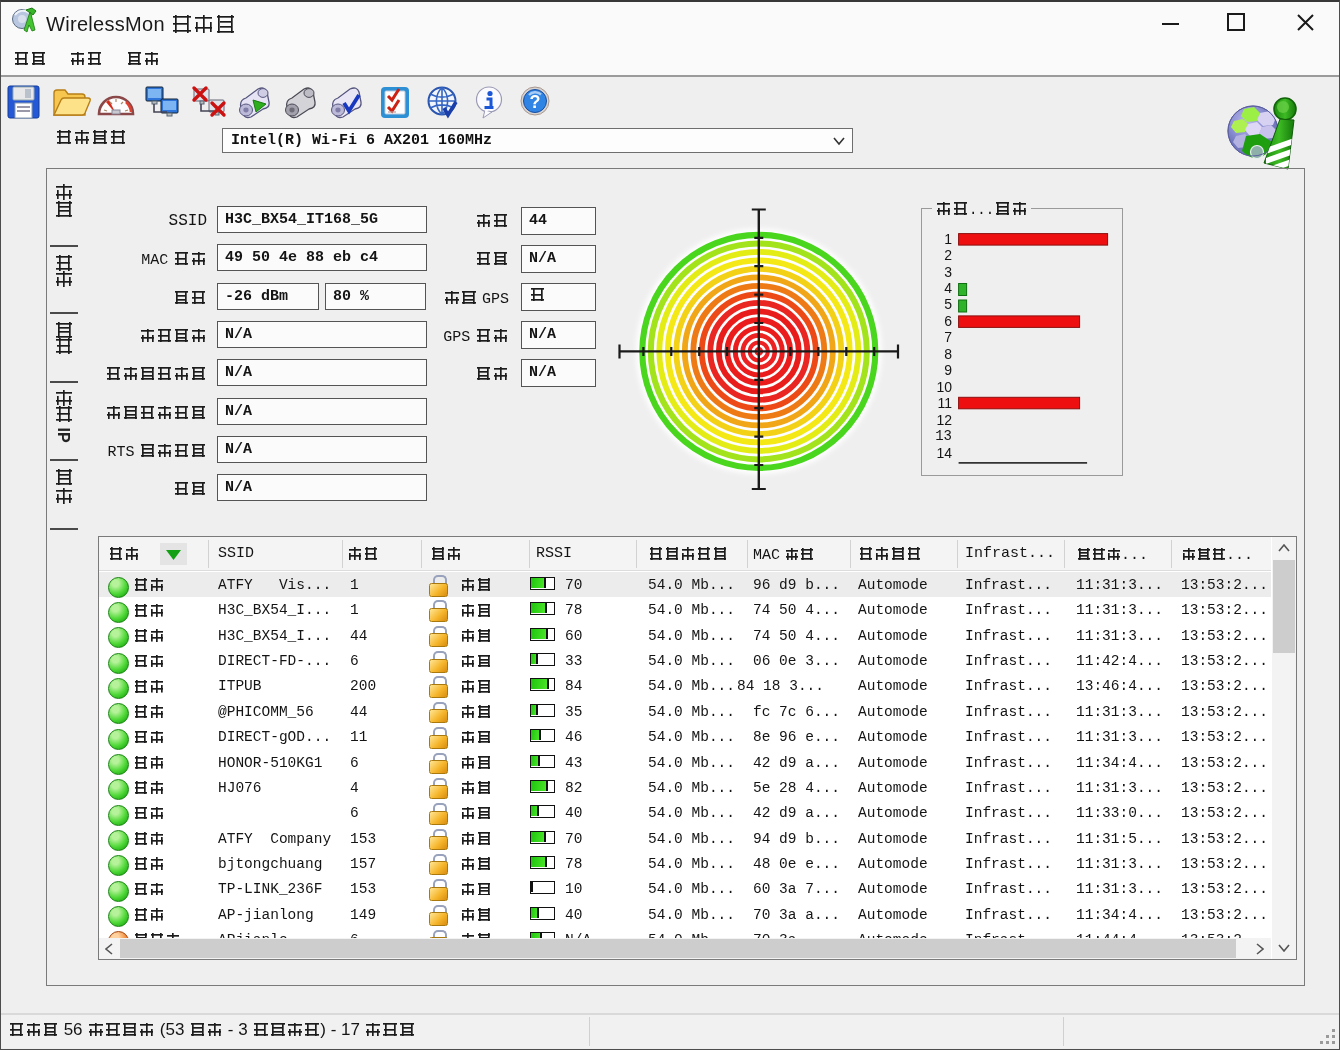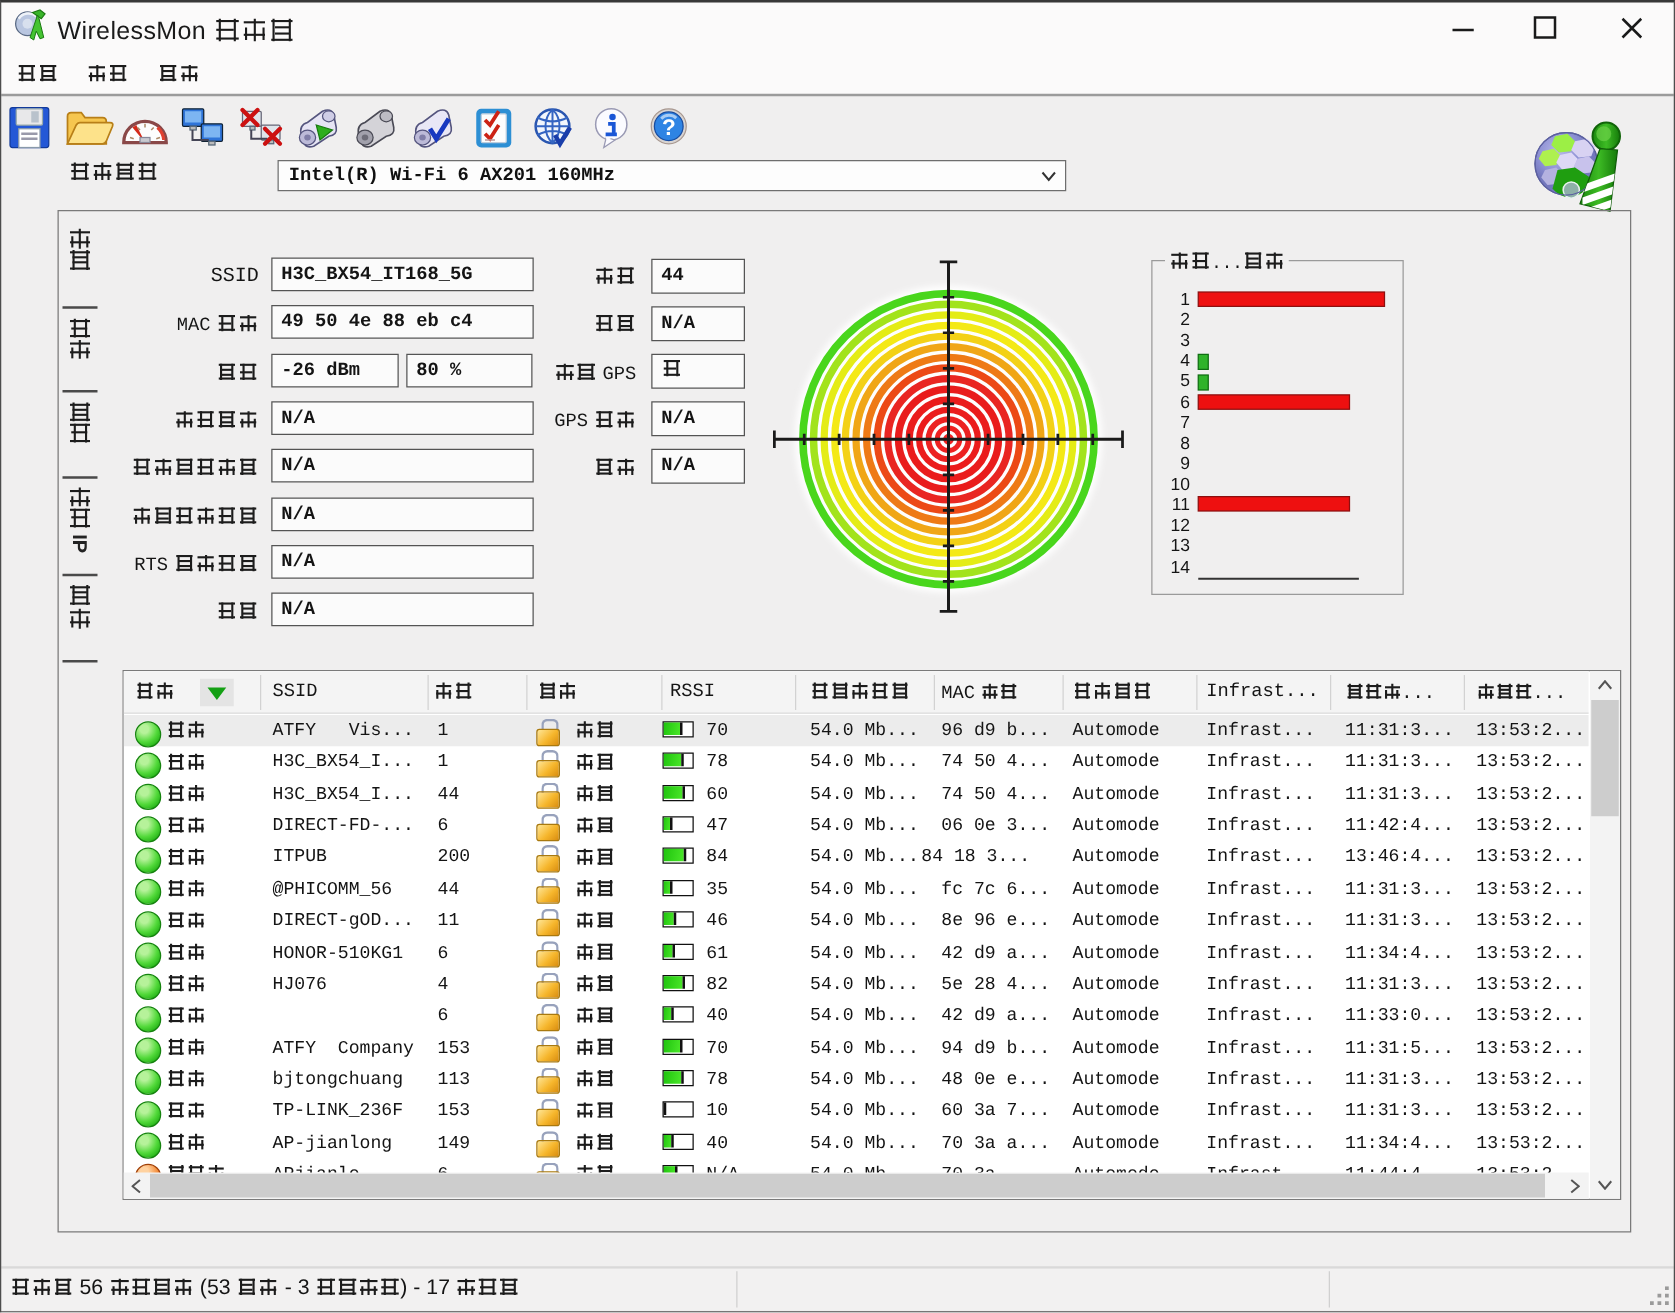--- a/index.html
+++ b/index.html
@@ -281,21 +281,21 @@
 <div class="ab" style="left:925px;top:263.5px;width:27px;text-align:right;font-size:14px;font-family:'Liberation Sans',sans-serif">3</div>
 <div class="ab" style="left:925px;top:280.0px;width:27px;text-align:right;font-size:14px;font-family:'Liberation Sans',sans-serif">4</div>
 <div class="ab" style="left:925px;top:296.4px;width:27px;text-align:right;font-size:14px;font-family:'Liberation Sans',sans-serif">5</div>
 <div class="ab" style="left:925px;top:312.9px;width:27px;text-align:right;font-size:14px;font-family:'Liberation Sans',sans-serif">6</div>
 <div class="ab" style="left:925px;top:329.4px;width:27px;text-align:right;font-size:14px;font-family:'Liberation Sans',sans-serif">7</div>
 <div class="ab" style="left:925px;top:345.8px;width:27px;text-align:right;font-size:14px;font-family:'Liberation Sans',sans-serif">8</div>
 <div class="ab" style="left:925px;top:362.3px;width:27px;text-align:right;font-size:14px;font-family:'Liberation Sans',sans-serif">9</div>
 <div class="ab" style="left:925px;top:378.7px;width:27px;text-align:right;font-size:14px;font-family:'Liberation Sans',sans-serif">10</div>
 <div class="ab" style="left:925px;top:395.2px;width:27px;text-align:right;font-size:14px;font-family:'Liberation Sans',sans-serif">11</div>
 <div class="ab" style="left:925px;top:411.7px;width:27px;text-align:right;font-size:14px;font-family:'Liberation Sans',sans-serif">12</div>
-<div class="ab" style="left:925px;top:428.1px;width:27px;text-align:right;font-size:14px;font-family:Liberation Sans, sans-serif">13</div>
+<div class="ab" style="left:925px;top:428.1px;width:27px;text-align:right;font-size:14px;font-family:Liberation Mono, monospace">13</div>
 <div class="ab" style="left:925px;top:444.6px;width:27px;text-align:right;font-size:14px;font-family:'Liberation Sans',sans-serif">14</div>
 <svg class="ab" style="left:955px;top:228px" width="160" height="240" viewBox="0 0 160 240">
 <g fill="#ee1010" stroke="#8c0f0f" stroke-width="1">
 <rect x="3.6" y="5.6" width="149" height="11.5"></rect>
 <rect x="3.6" y="87.9" width="121" height="11.5"></rect>
 <rect x="3.6" y="169.3" width="121" height="11.5"></rect>
 </g>
 <g fill="#2fb32a" stroke="#0f6e12" stroke-width="1">
 <rect x="3.6" y="55.5" width="8" height="12"></rect>
 <rect x="3.6" y="72" width="8" height="12"></rect>
@@ -391,21 +391,21 @@
 <div class="trow" style="top:111.1px;">
 <span class="cgrn"></span>
 <span class="cell hz" style="left:34px"><b class="g"></b><b class="g2"></b></span>
 <span class="cell mono" style="left:119px">DIRECT-FD-...</span>
 <span class="cell mono" style="left:251px">6</span>
 <span class="lock"></span>
 <span class="cell hz" style="left:361px"><b class="g2"></b><b class="g3"></b></span>
 <span class="bar">
         <i style="width:6.9px"></i>
       </span>
-<span class="cell mono" style="left:466px">47</span>
+<span class="cell mono" style="left:466px">33</span>
 <span class="cell mono" style="left:549px">54.0 Mb...</span>
 <span class="cell mono" style="left:654px">06 0e 3...</span>
 <span class="cell mono" style="left:759px">Automode</span>
 <span class="cell mono" style="left:866px">Infrast...</span>
 <span class="cell mono" style="left:977px">11:42:4...</span>
 <span class="cell mono" style="left:1082px">13:53:2...</span>
 </div>
 <div class="trow" style="top:136.4px;">
 <span class="cgrn"></span>
 <span class="cell hz" style="left:34px"><b class="g"></b><b class="g2"></b></span>
@@ -463,21 +463,21 @@
 <div class="trow" style="top:212.5px;">
 <span class="cgrn"></span>
 <span class="cell hz" style="left:34px"><b class="g"></b><b class="g2"></b></span>
 <span class="cell mono" style="left:119px">HONOR-510KG1</span>
 <span class="cell mono" style="left:251px">6</span>
 <span class="lock"></span>
 <span class="cell hz" style="left:361px"><b class="g2"></b><b class="g3"></b></span>
 <span class="bar">
         <i style="width:9.0px"></i>
       </span>
-<span class="cell mono" style="left:466px">61</span>
+<span class="cell mono" style="left:466px">43</span>
 <span class="cell mono" style="left:549px">54.0 Mb...</span>
 <span class="cell mono" style="left:654px">42 d9 a...</span>
 <span class="cell mono" style="left:759px">Automode</span>
 <span class="cell mono" style="left:866px">Infrast...</span>
 <span class="cell mono" style="left:977px">11:34:4...</span>
 <span class="cell mono" style="left:1082px">13:53:2...</span>
 </div>
 <div class="trow" style="top:237.8px;">
 <span class="cgrn"></span>
 <span class="cell hz" style="left:34px"><b class="g"></b><b class="g2"></b></span>
@@ -529,21 +529,21 @@
 <span class="cell mono" style="left:654px">94 d9 b...</span>
 <span class="cell mono" style="left:759px">Automode</span>
 <span class="cell mono" style="left:866px">Infrast...</span>
 <span class="cell mono" style="left:977px">11:31:5...</span>
 <span class="cell mono" style="left:1082px">13:53:2...</span>
 </div>
 <div class="trow" style="top:313.9px;">
 <span class="cgrn"></span>
 <span class="cell hz" style="left:34px"><b class="g"></b><b class="g2"></b></span>
 <span class="cell mono" style="left:119px">bjtongchuang</span>
-<span class="cell mono" style="left:251px">113</span>
+<span class="cell mono" style="left:251px">157</span>
 <span class="lock"></span>
 <span class="cell hz" style="left:361px"><b class="g2"></b><b class="g3"></b></span>
 <span class="bar">
         <i style="width:16.4px"></i>
       </span>
 <span class="cell mono" style="left:466px">78</span>
 <span class="cell mono" style="left:549px">54.0 Mb...</span>
 <span class="cell mono" style="left:654px">48 0e e...</span>
 <span class="cell mono" style="left:759px">Automode</span>
 <span class="cell mono" style="left:866px">Infrast...</span>

